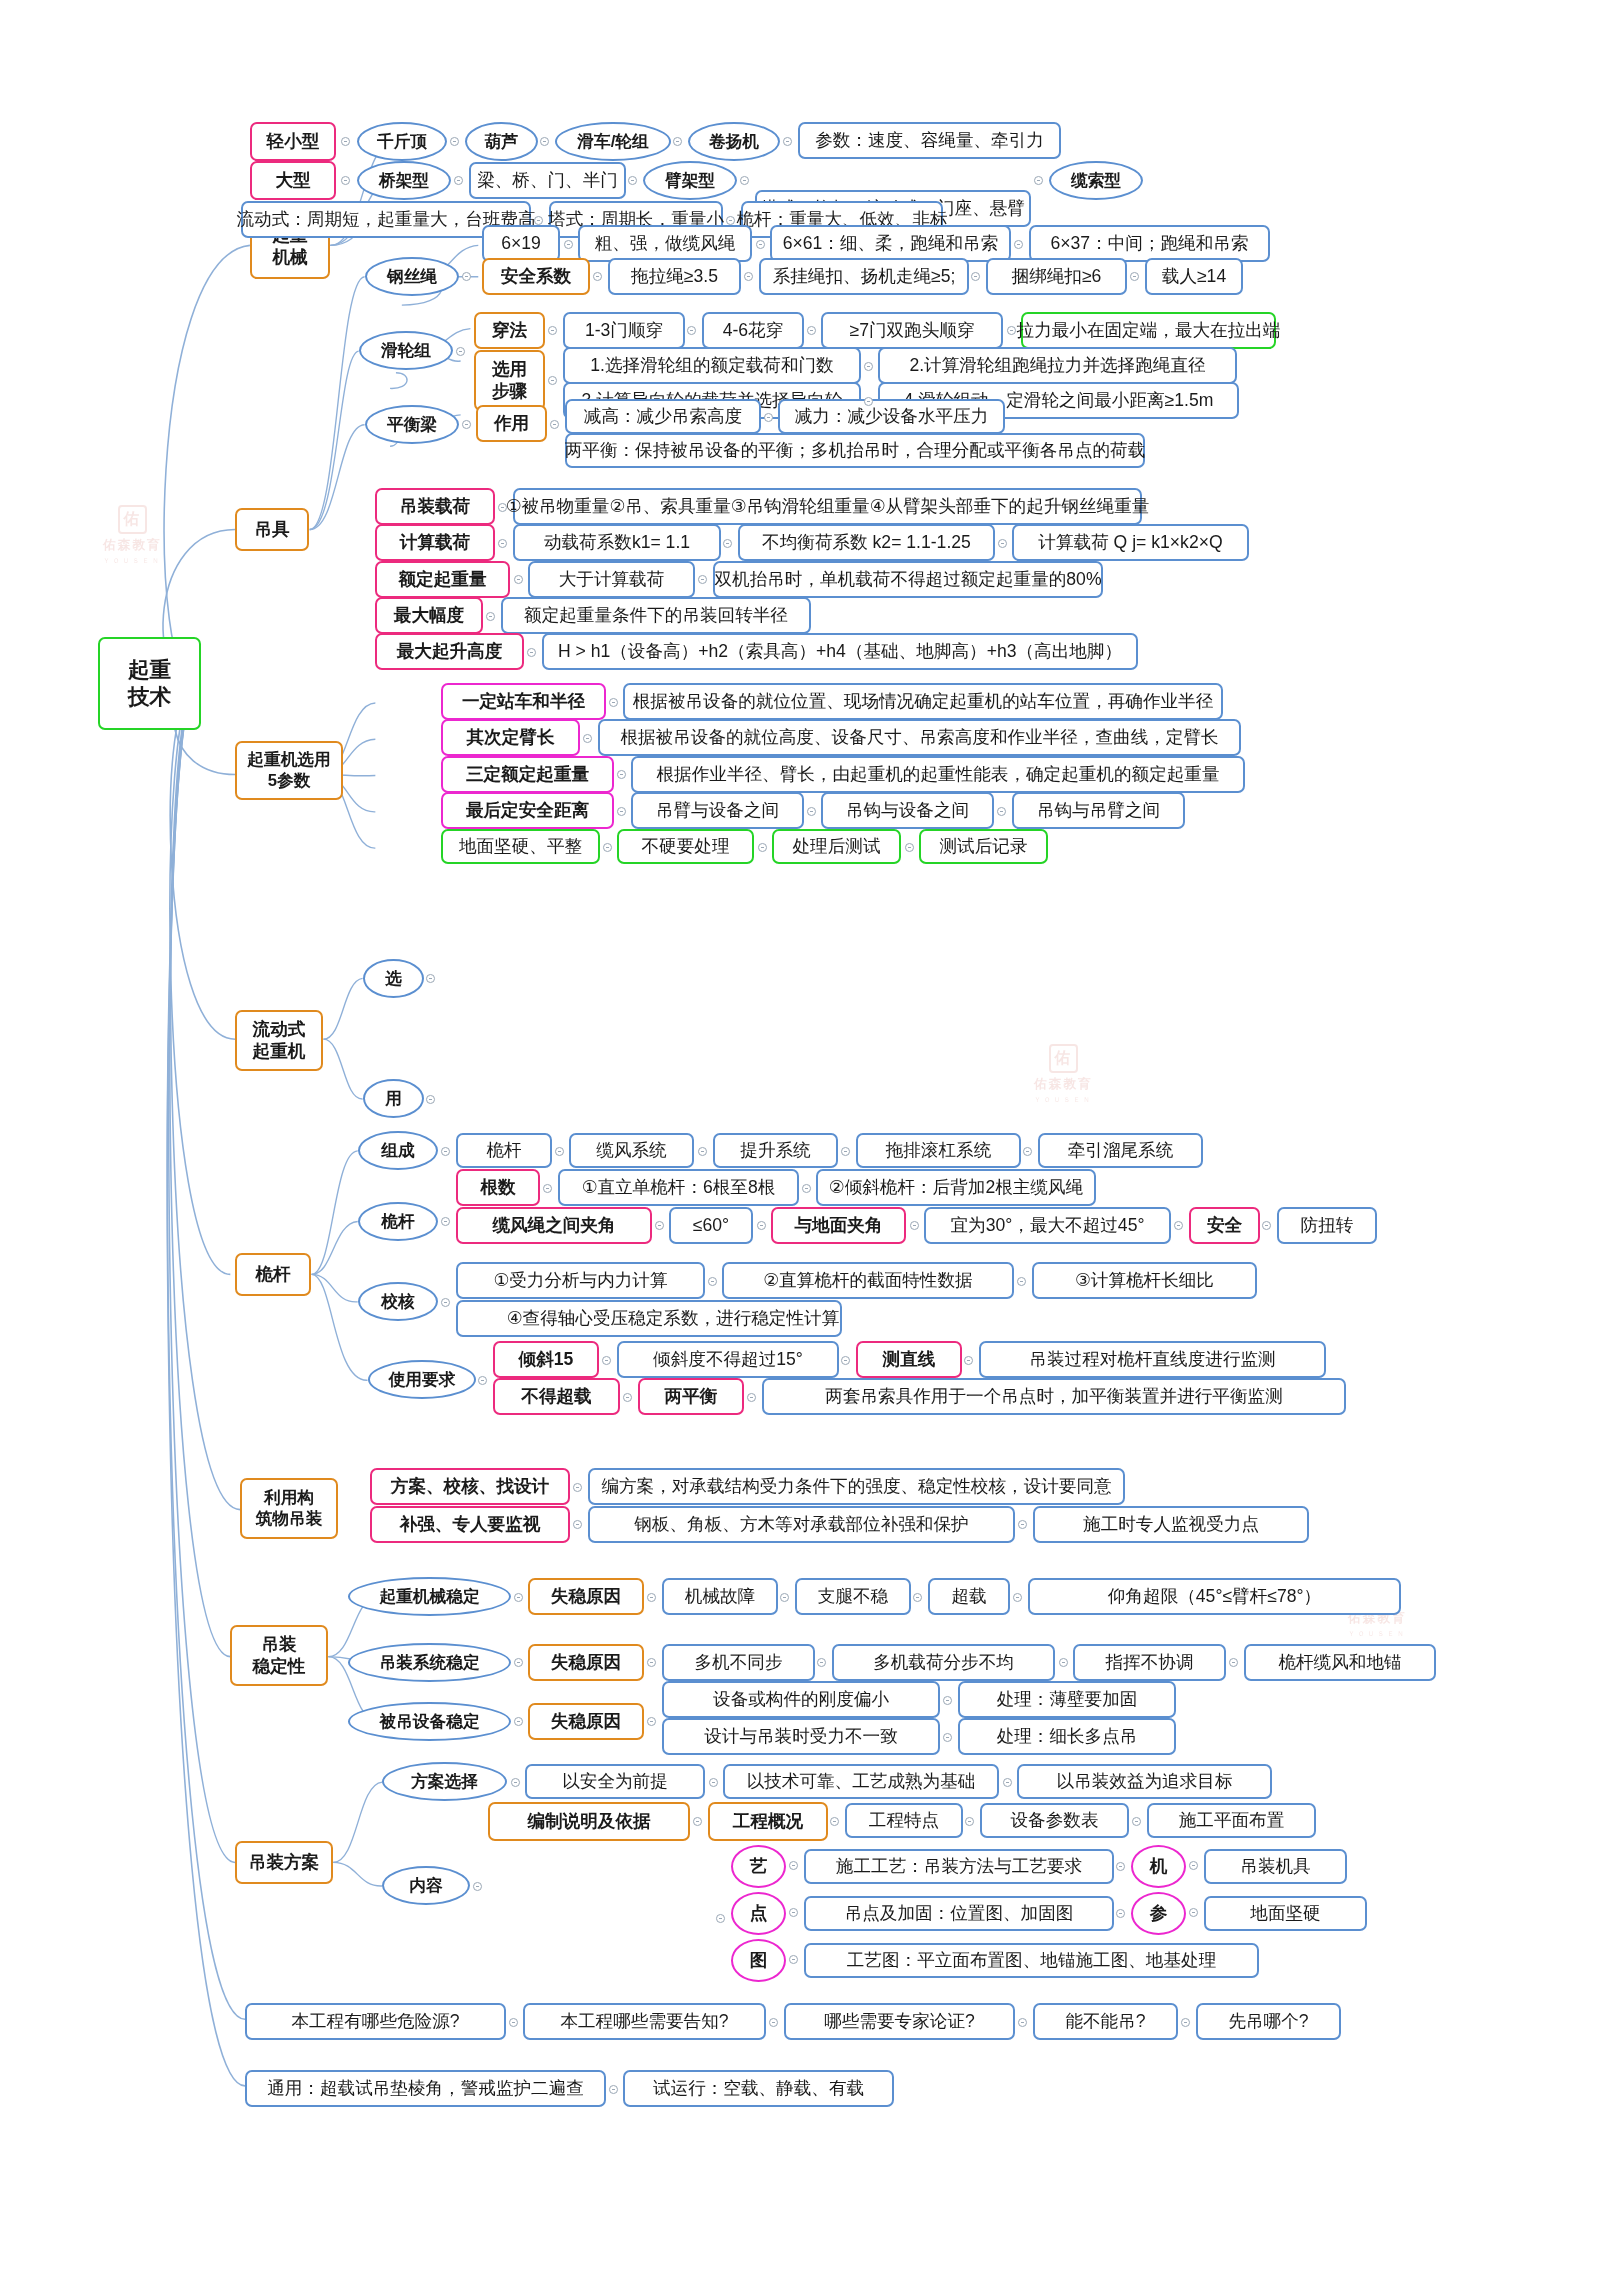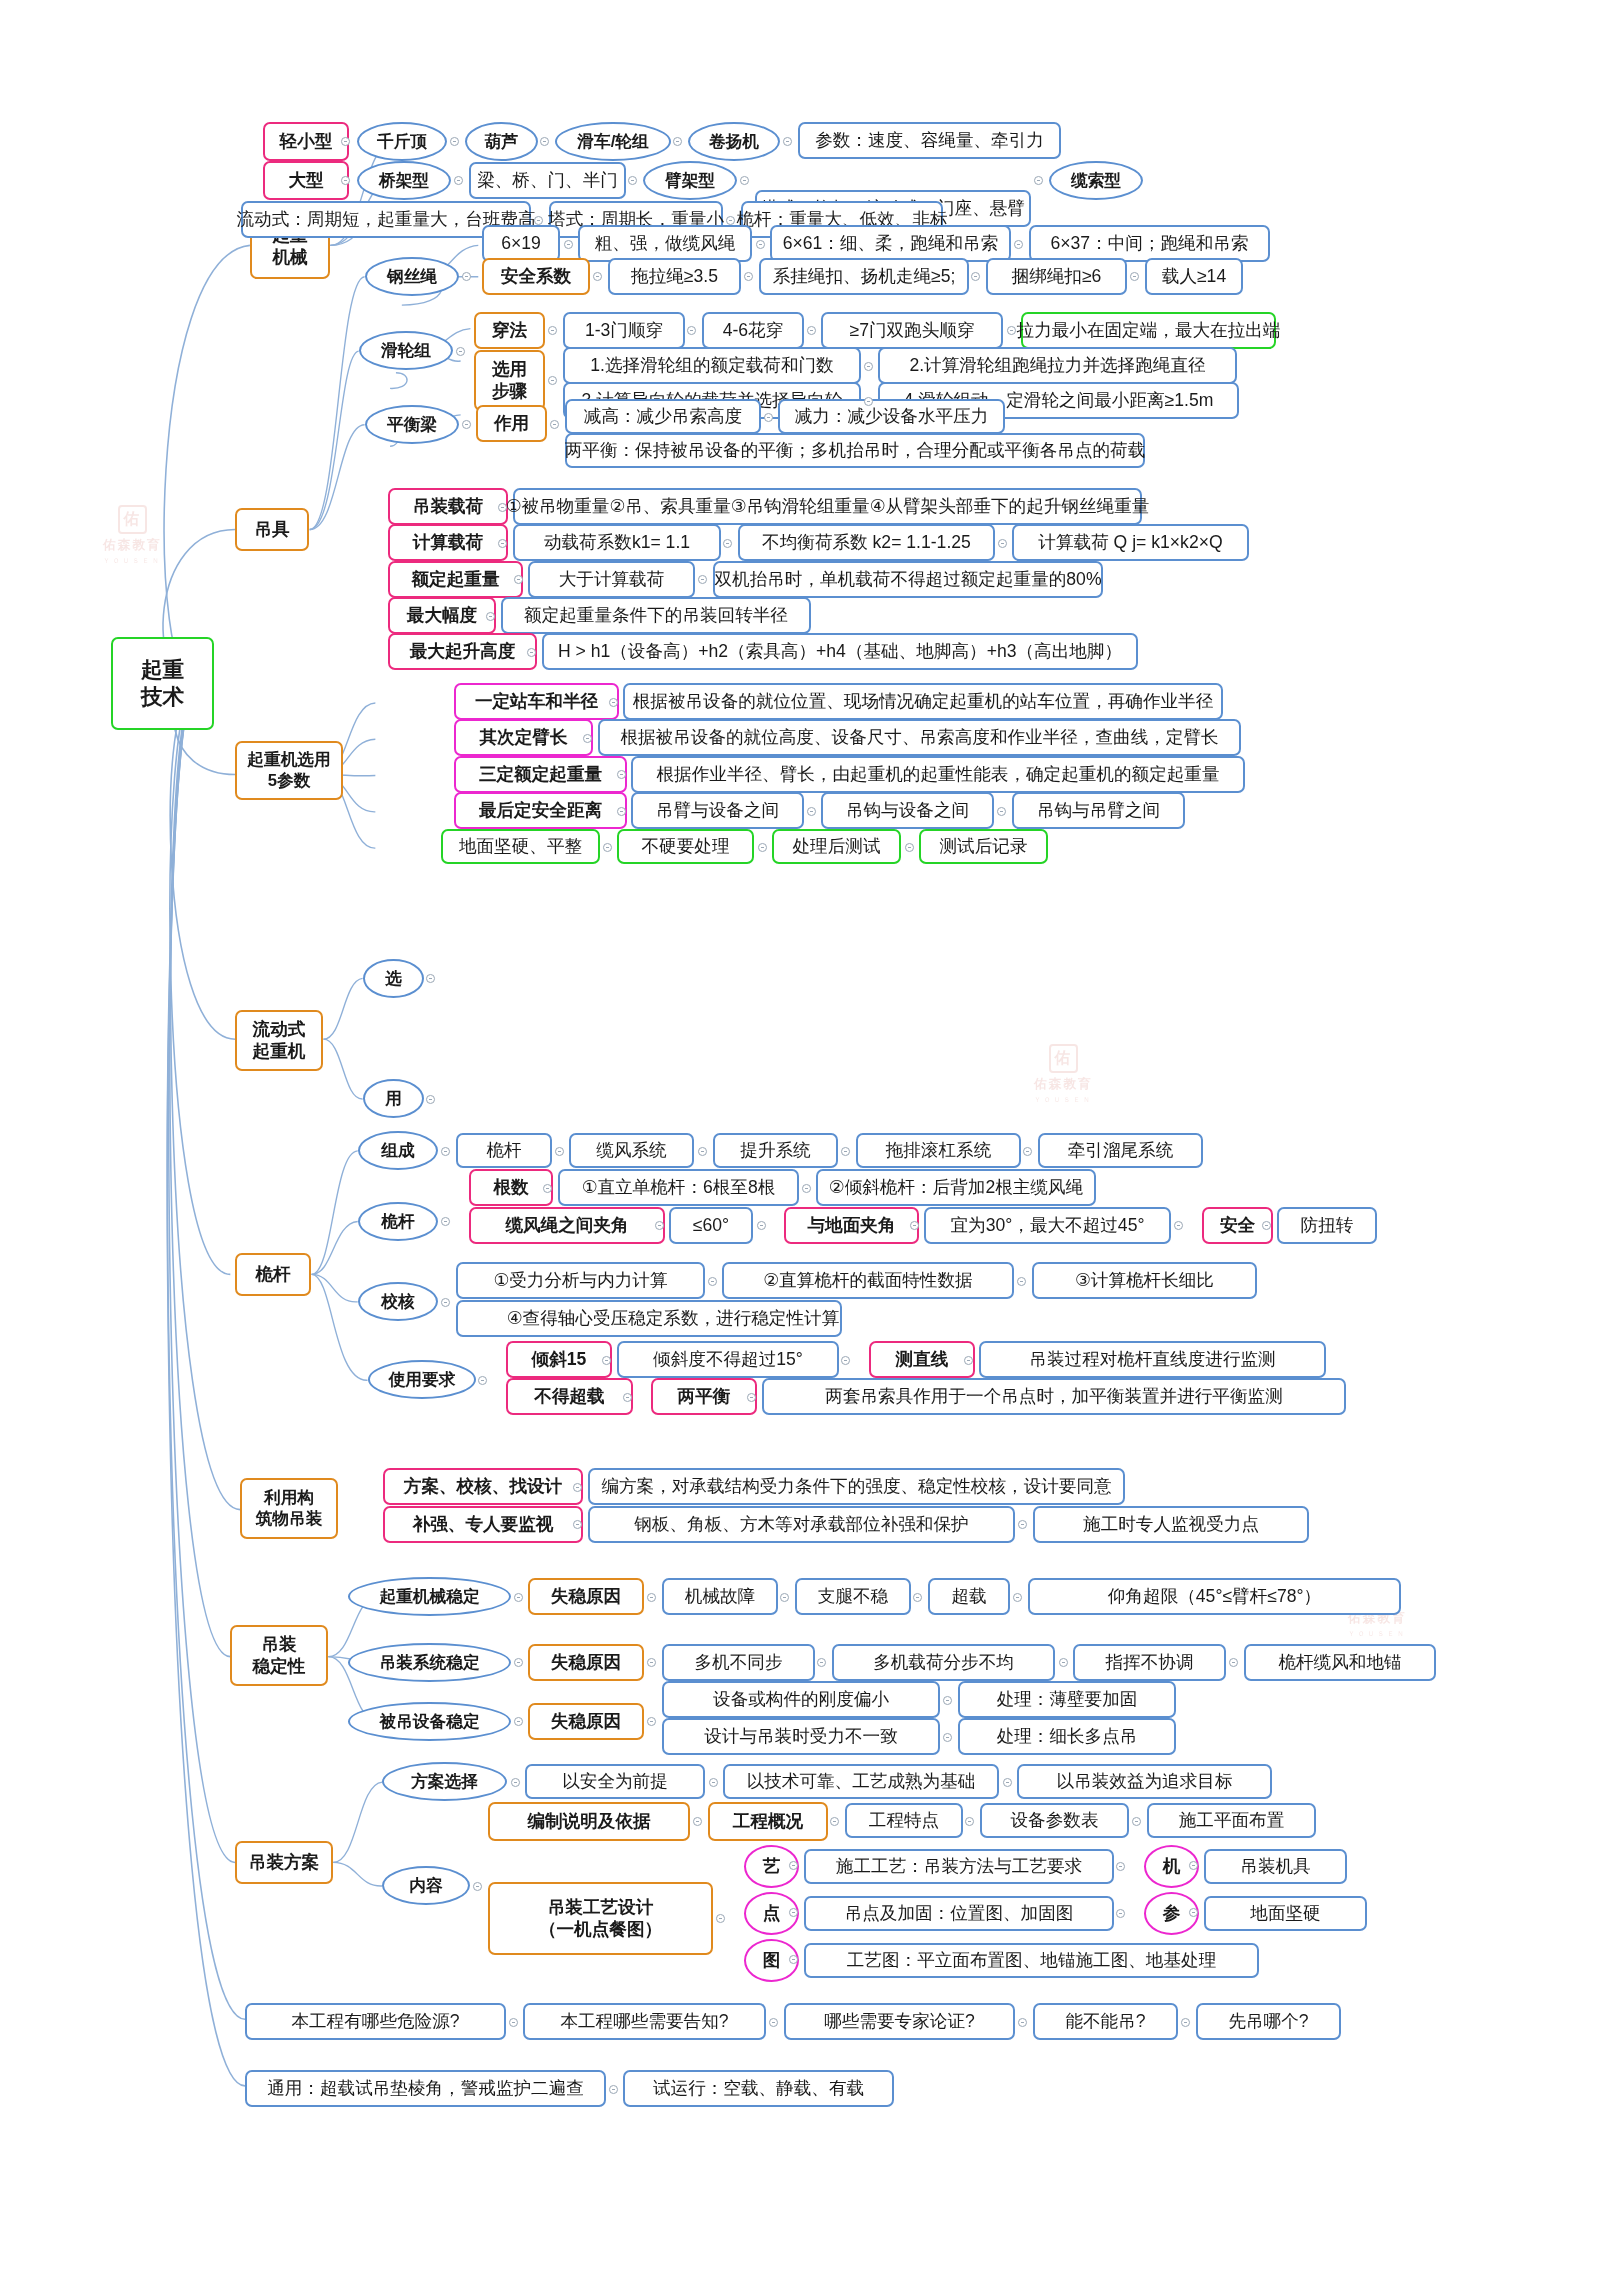--- a/index.html
+++ b/index.html
@@ -24,21 +24,21 @@
     white-space: nowrap;
     text-align: center;
     z-index: 3;
   }
   .rect  { border: 2px solid #5b8fd0; border-radius: 6.9px; }
   .ell   { border: 2px solid #5b8fd0; border-radius: 50%; }
   .b-orange { border-color: #e08a1e; }
   .b-pink   { border-color: #ec2a7e; }
   .b-green  { border-color: #25d426; }
   .b-magenta{ border-color: #ec27cf; }
-  .bw3 { border-width: 2.9px; margin-left: 13px; }
+  .bw3 { border-width: 2.9px; }
   .bold { font-weight: bold; }
   .fs17 { font-size: 16.7px; }
   .fs18 { font-size: 17.6px; }
   .fs22 { font-size: 21.6px; }
   .two-line { white-space: pre-line; line-height: 1.25; }
 
   
   .knob {
     position: absolute; width: 8.8px; height: 8.8px;
     border: 1px solid #9aa7b5; border-radius: 50%;
@@ -424,22 +424,20 @@
   <div class="node rect b-orange bold fs18" style="left:488px; top:1802px; width:202px; height:39px;">编制说明及依据</div>
   <span class="knob" style="left:693px; top:1817px;"></span>
   <div class="node rect b-orange bold fs18" style="left:708px; top:1802px; width:120px; height:39px;">工程概况</div>
   <span class="knob" style="left:830px; top:1817px;"></span>
   <div class="node rect fs18" style="left:845px; top:1803px; width:118px; height:35px;">工程特点</div>
   <span class="knob" style="left:965px; top:1817px;"></span>
   <div class="node rect fs18" style="left:980px; top:1803px; width:149px; height:35px;">设备参数表</div>
   <span class="knob" style="left:1132px; top:1817px;"></span>
   <div class="node rect fs18" style="left:1147px; top:1803px; width:169px; height:35px;">施工平面布置</div>
 
-  <div class="node rect b-orange bold fs18 two-line" style="left:488px; top:1882px; width:225px; height:73px;">吊装工艺设计
-（一机点餐图）</div>
   <span class="knob" style="left:716px; top:1914px;"></span>
 
   <div class="node ell b-magenta bw3 bold fs18" style="left:731px; top:1845px; width:55px; height:43px;">艺</div>
   <span class="knob" style="left:789px; top:1861px;"></span>
   <div class="node rect fs18" style="left:804px; top:1849px; width:310px; height:35px;">施工工艺：吊装方法与工艺要求</div>
   <span class="knob" style="left:1116px; top:1862px;"></span>
   <div class="node ell b-magenta bw3 bold fs18" style="left:1131px; top:1845px; width:55px; height:43px;">机</div>
   <span class="knob" style="left:1189px; top:1861px;"></span>
   <div class="node rect fs18" style="left:1204px; top:1849px; width:143px; height:35px;">吊装机具</div>
 

